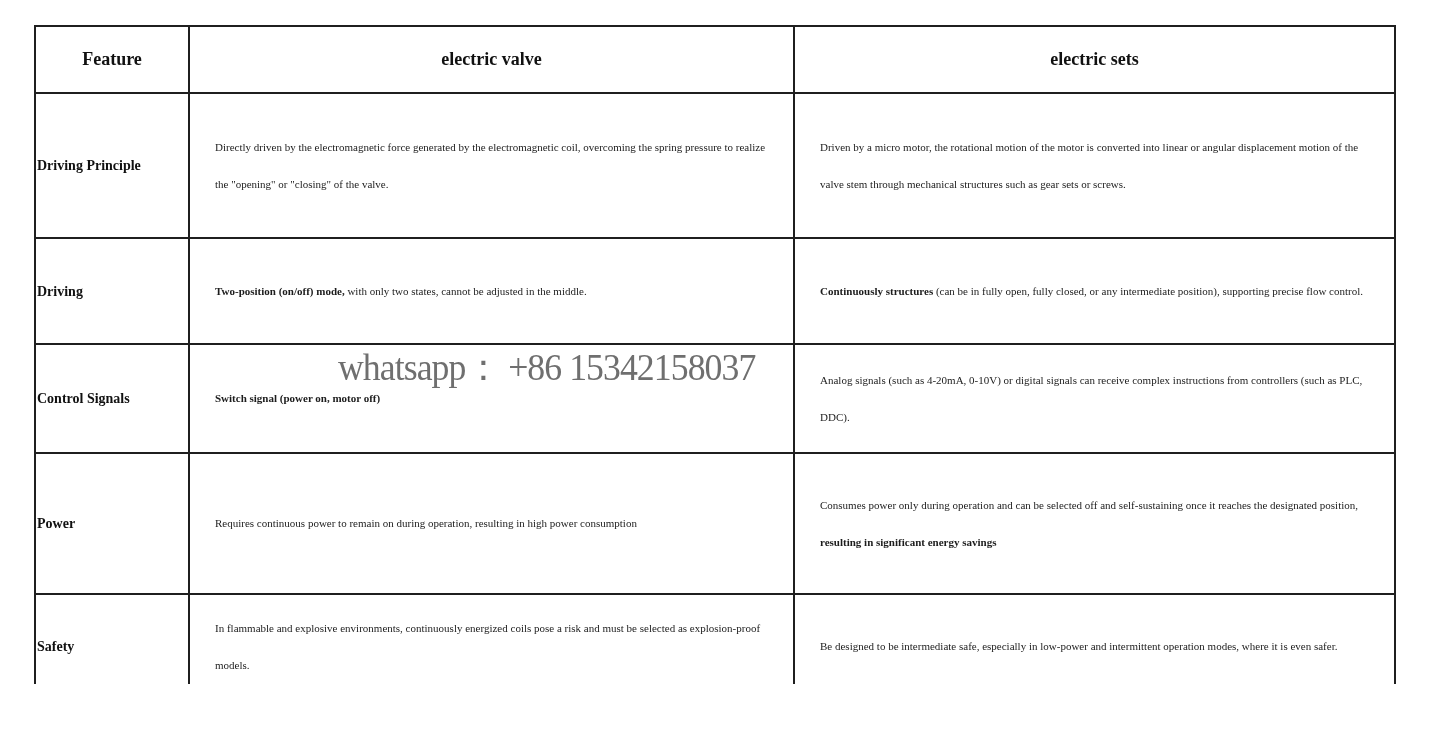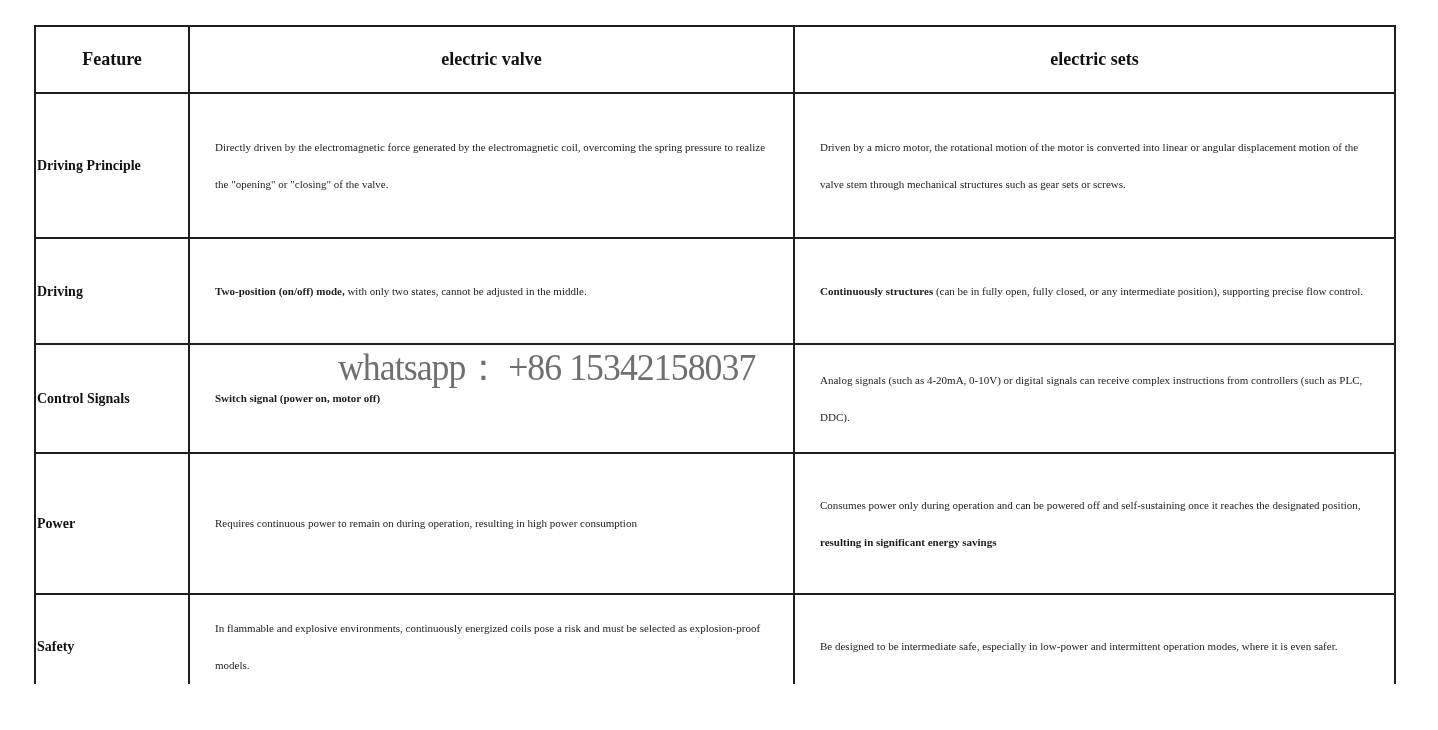--- a/index.html
+++ b/index.html
@@ -127,21 +127,21 @@
       </tr>
 
       <tr class="r3">
         <td class="feature-cell">
           <span class="feature-inner">Power</span>
         </td>
         <td class="body-cell">
           <span>Requires continuous power to remain on during operation, resulting in high power consumption</span>
         </td>
         <td class="body-cell">
-          <span>Consumes power only during operation and can be powered off and self-sustaining once it reaches the designated position, </span><span class="b">resulting in significant energy savings</span>
+          <span>Consumes power only during operation and can be selected off and self-sustaining once it reaches the designated position, </span><span class="b">resulting in significant energy savings</span>
         </td>
       </tr>
 
       <tr class="r4">
         <td class="feature-cell">
           <span class="feature-inner">Safety</span>
         </td>
         <td class="body-cell">
           <span>In flammable and explosive environments, continuously energized coils pose a risk and must be selected as explosion-proof models.</span>
         </td>

